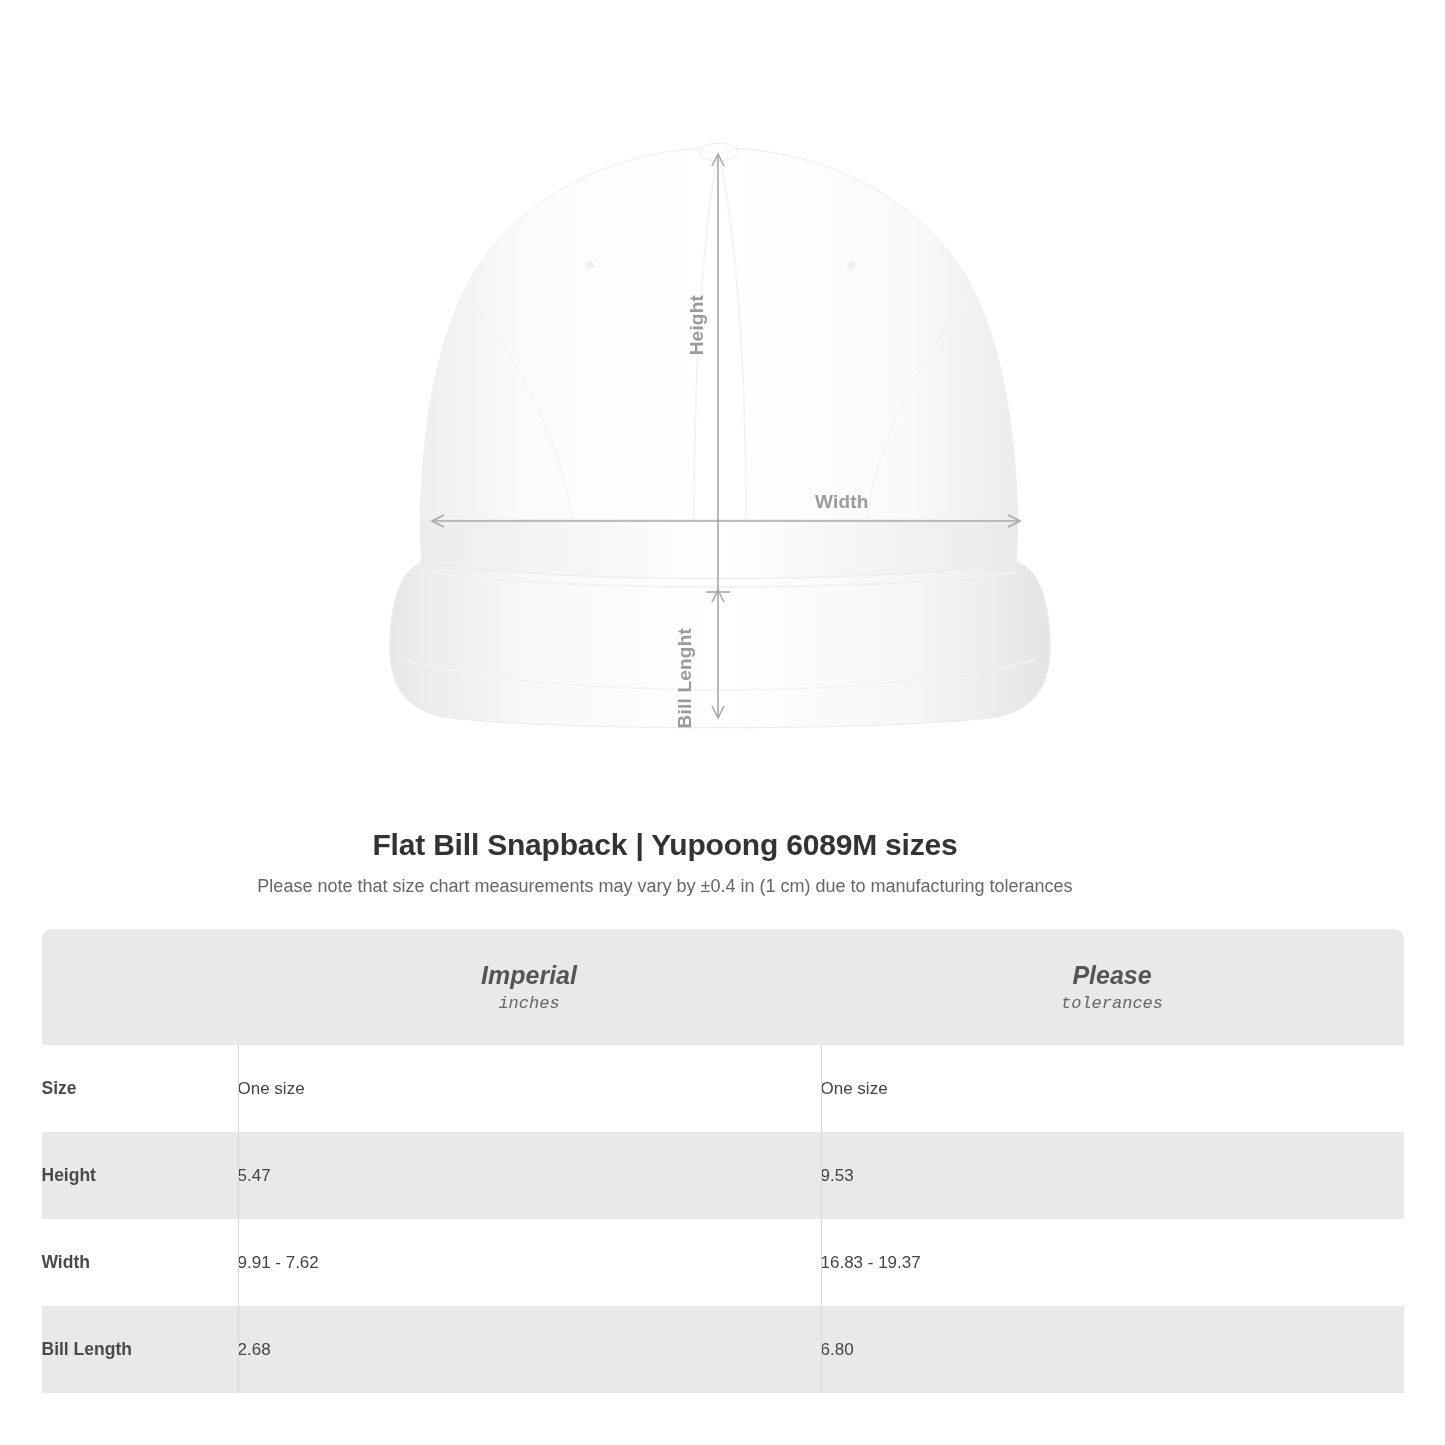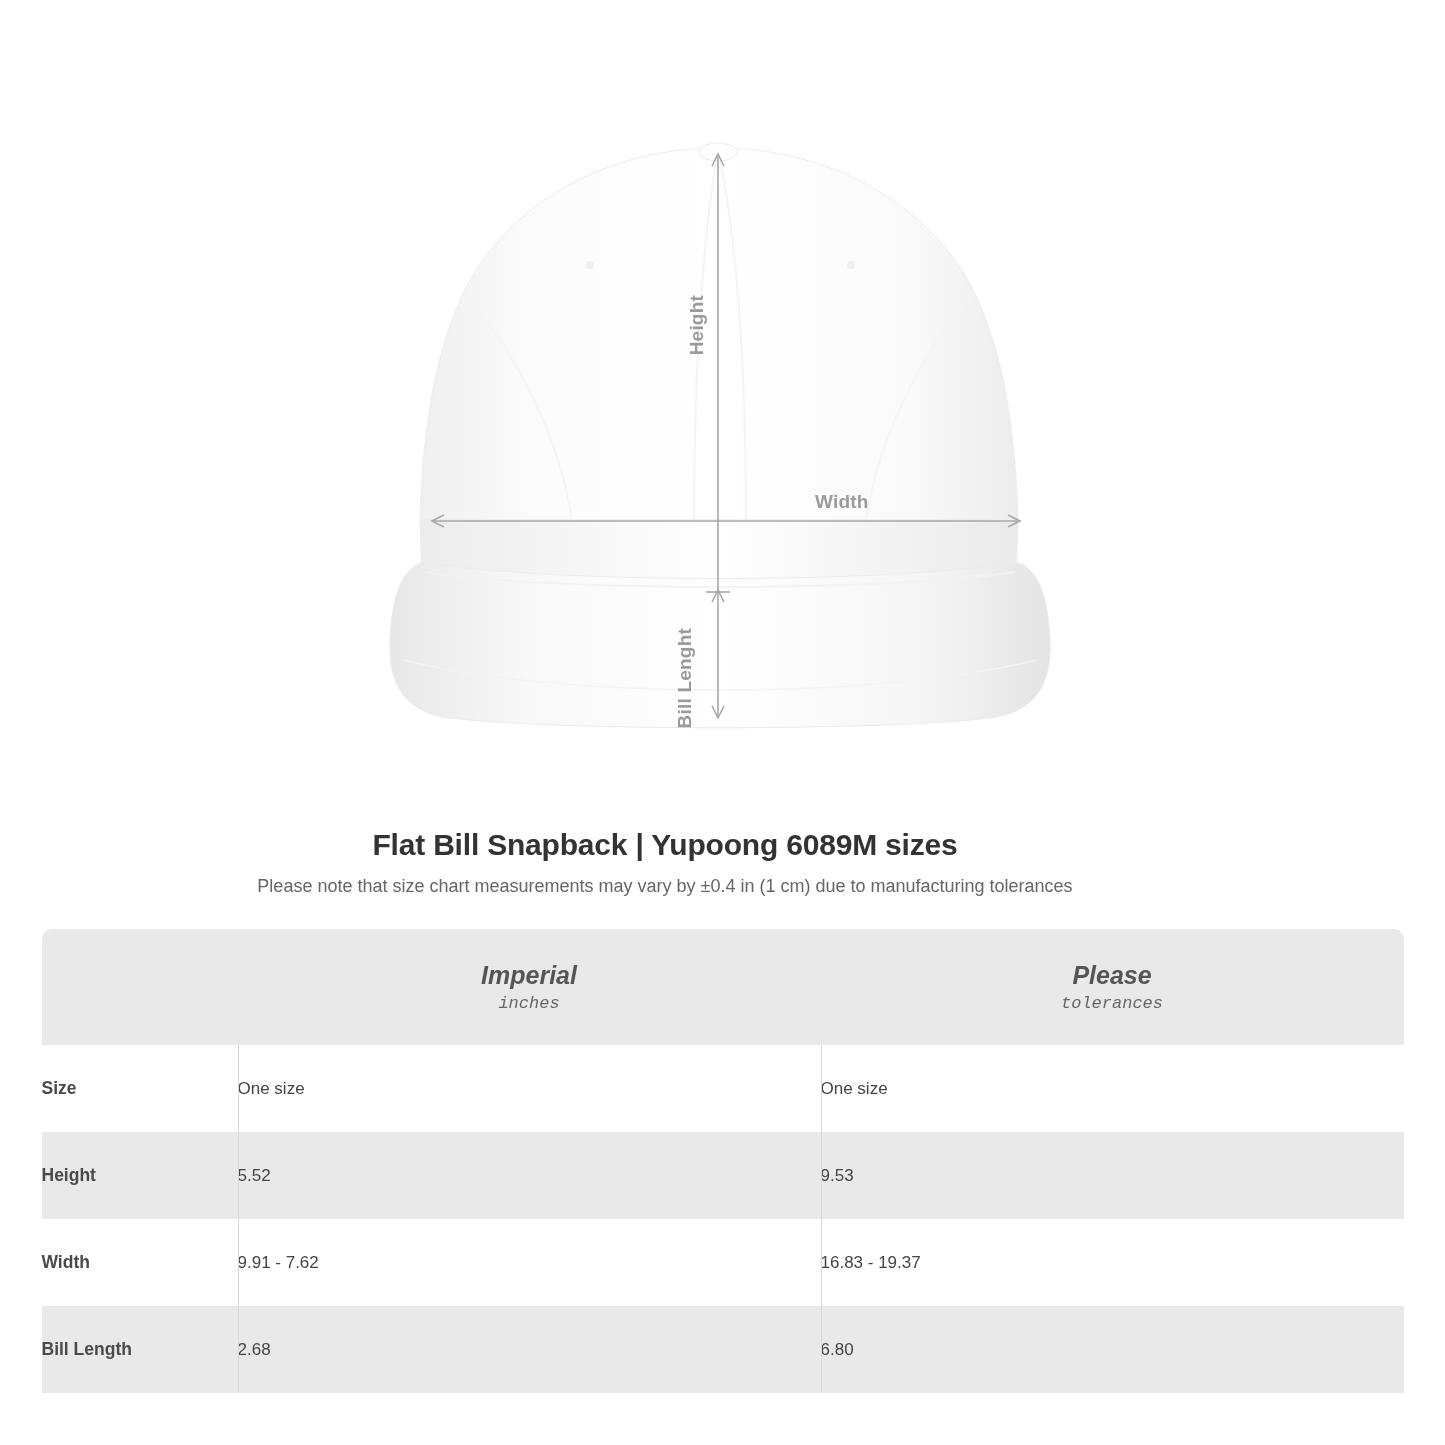--- a/index.html
+++ b/index.html
@@ -257,21 +257,21 @@
         </tr>
 
         <tr class="body-row odd">
           <td class="rowlabel">Size</td>
           <td class="divider-cell">One size</td>
           <td class="divider-cell">One size</td>
         </tr>
 
         <tr class="body-row even">
           <td class="rowlabel">Height</td>
-          <td class="divider-cell">5.52</td>
+          <td class="divider-cell">5.47</td>
           <td class="divider-cell">9.53</td>
         </tr>
 
         <tr class="body-row odd">
           <td class="rowlabel">Width</td>
           <td class="divider-cell">9.91 - 7.62</td>
           <td class="divider-cell">16.83 - 19.37</td>
         </tr>
 
         <tr class="body-row even">

